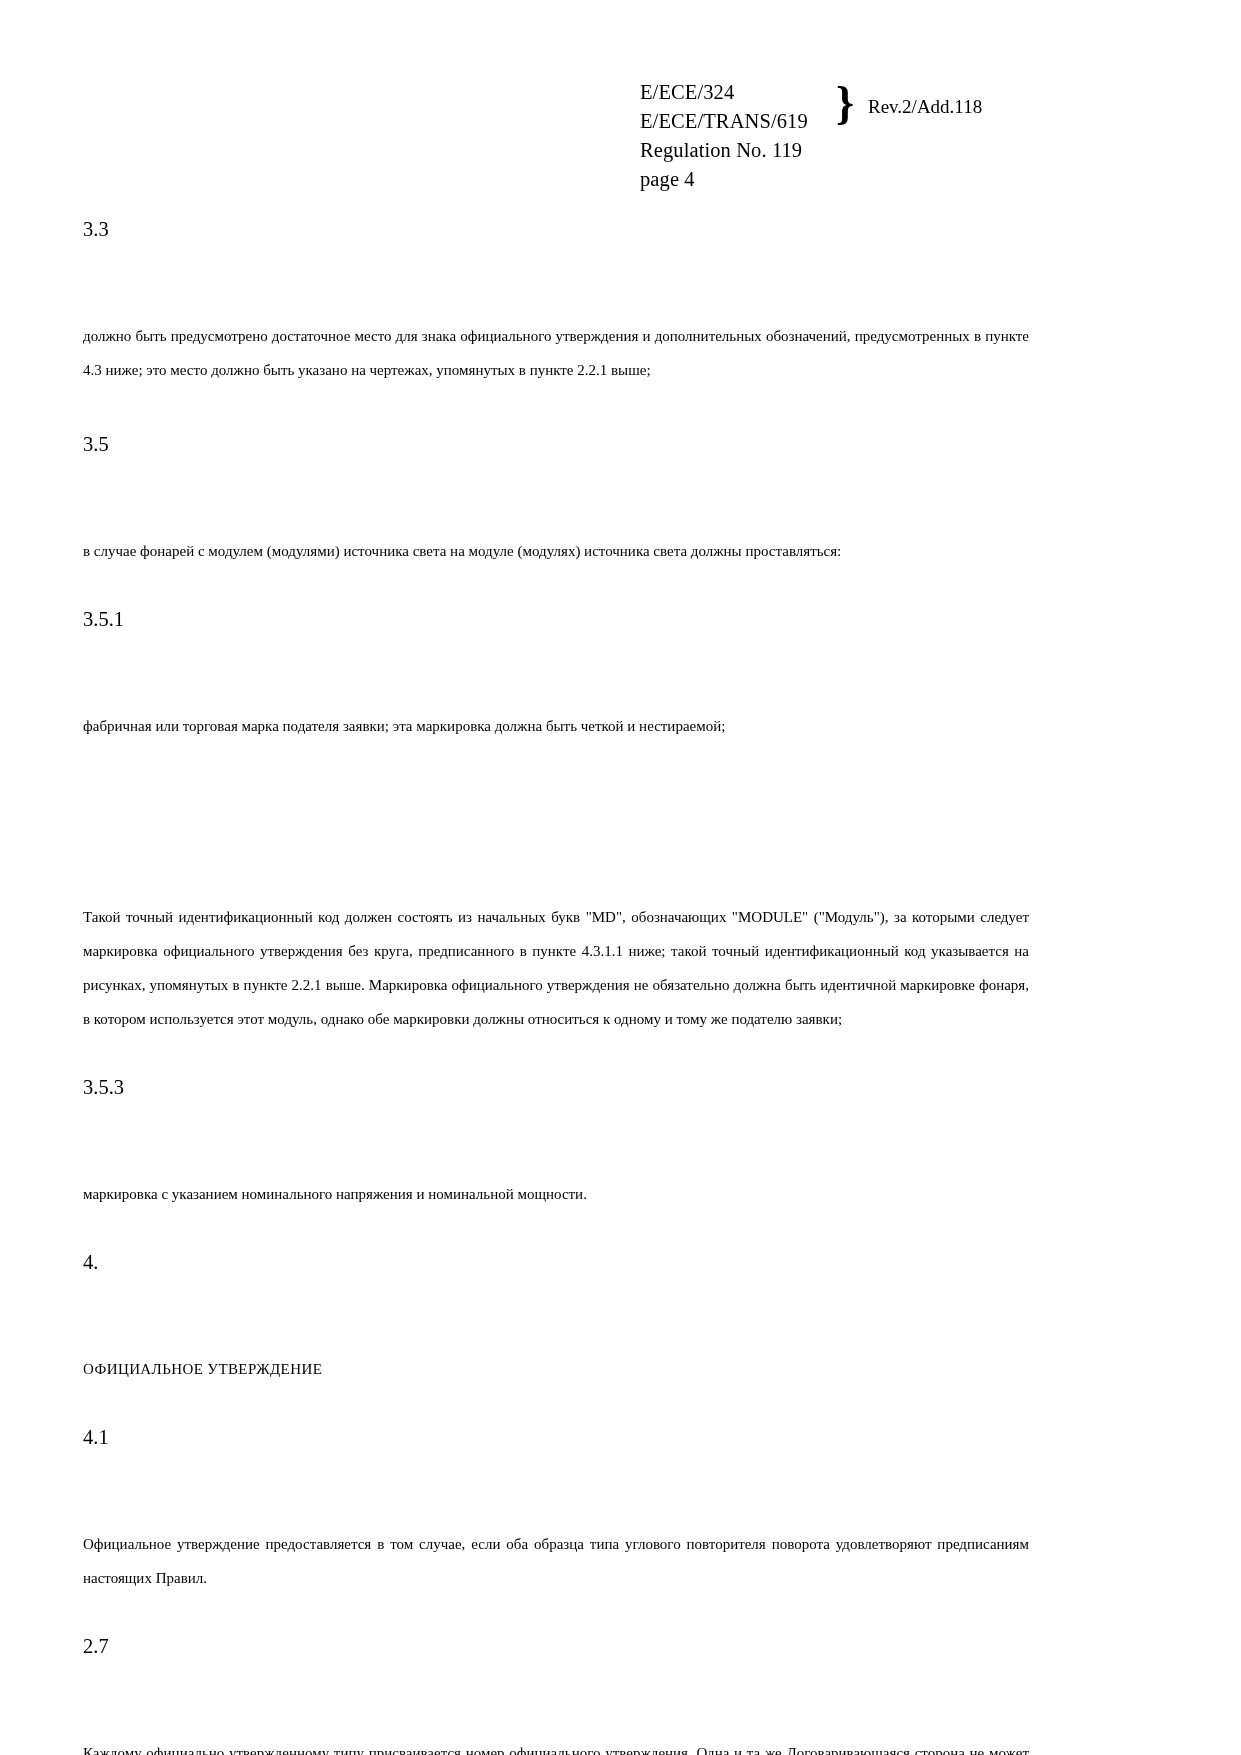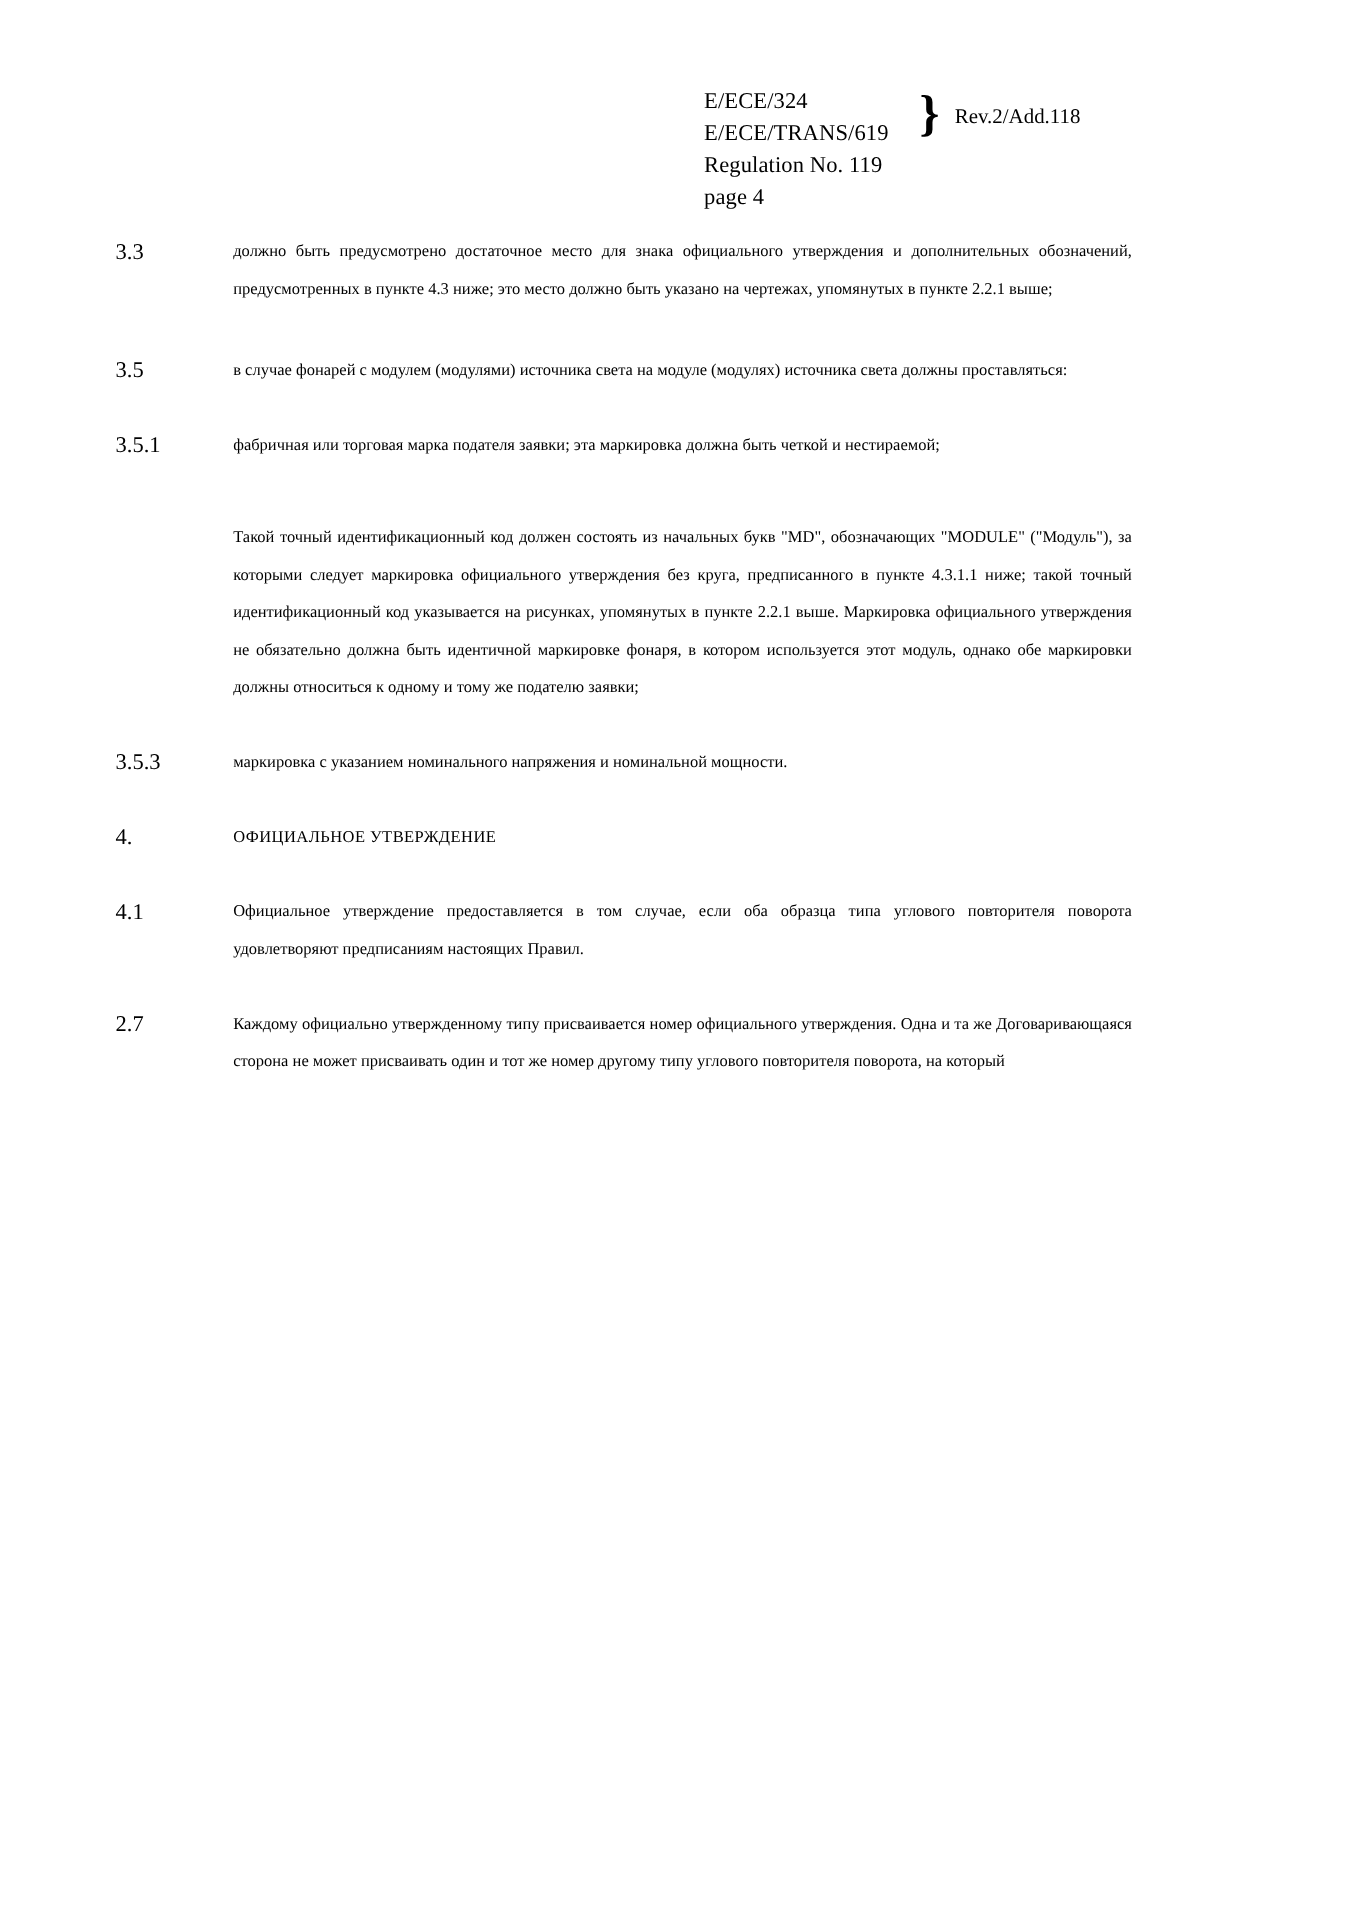--- a/index.html
+++ b/index.html
@@ -61,23 +61,24 @@
   
   .body {
     position: absolute;
     left: 0;
     top: 212px;
     width: 1241px;
   }
   .block {
     display: flex;
     align-items: flex-start;
-    padding-left: 105px;
+    padding-left: 83px;
     padding-right: 212px;
     margin-bottom: 28px;
+    flex-direction: column;
   }
   .block .num {
     flex: 0 0 107px;
     font-size: 20.5px;
     line-height: 34px;
     white-space: nowrap;
   }
   .block .txt {
     flex: 1 1 auto;
     font-size: 15px;

